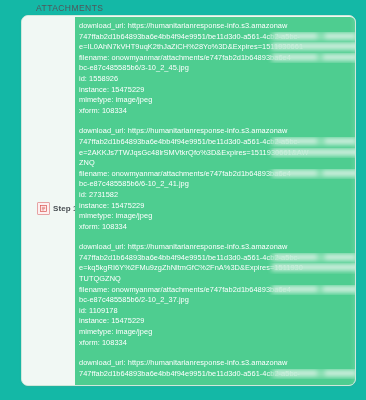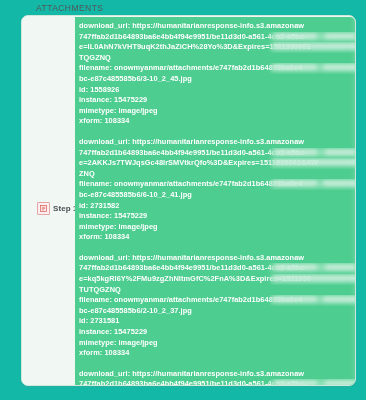--- a/index.html
+++ b/index.html
@@ -125,21 +125,21 @@
   .record {
     position: relative;
     padding: 0 0 10px 0;
   }
 
   .line {
     position: relative;
     font-size: 7.4px;
     line-height: 10.6px;
     color: #ffffff;
-    font-weight: 700;
+    font-weight: 400;
     letter-spacing: 0.05px;
     padding-left: 4px;
     white-space: nowrap;
     overflow: hidden;
   }
 
   
   .redact {
     position: absolute;
     height: 9px;
@@ -188,21 +188,20 @@
       <div class="records" id="records">
           <div class="record">
             <div class="line">download_url: https://humanitarianresponse-info.s3.amazonaw</div>
             <div class="line">747ffab2d1b64893ba6e4bb4f94e9951/be11d3d0-a561-4cb2-a5bc-<span class="redact r-wide">
                 <span class="chunk" style="left: 4px; width: 42px;"></span>
                 <span class="chunk" style="left: 54px; width: 30px;"></span>
               </span></div>
             <div class="line">e=IL0AhN7kVHT9uqK2thJaZiCH%28Yo%3D&amp;Expires=1511930661<span class="redact r-mid">
                 <span class="chunk" style="left: 2px; width: 96px;"></span>
               </span></div>
-            <div class="line">TQGZNQ</div>
             <div class="line">filename: onowmyanmar/attachments/e747fab2d1b64893ba6e4<span class="redact r-file">
                 <span class="chunk" style="left: 2px; width: 44px;"></span>
                 <span class="chunk" style="left: 52px; width: 34px;"></span>
               </span></div>
             <div class="line">bc-e87c485585b6/3-10_2_45.jpg</div>
             <div class="line">id: 1558926</div>
             <div class="line">instance: 15475229</div>
             <div class="line">mimetype: image/jpeg</div>
             <div class="line">xform: 108334</div>
           </div>
@@ -234,21 +233,21 @@
               </span></div>
             <div class="line">e=kq5kgRI6Y%2FMu9zgZhNltmGfC%2FnA%3D&amp;Expires=1511930<span class="redact r-mid">
                 <span class="chunk" style="left: 2px; width: 96px;"></span>
               </span></div>
             <div class="line">TUTQGZNQ</div>
             <div class="line">filename: onowmyanmar/attachments/e747fab2d1b64893ba6e4<span class="redact r-file">
                 <span class="chunk" style="left: 2px; width: 44px;"></span>
                 <span class="chunk" style="left: 52px; width: 34px;"></span>
               </span></div>
             <div class="line">bc-e87c485585b6/2-10_2_37.jpg</div>
-            <div class="line">id: 2731581</div>
+            <div class="line">id: 1109178</div>
             <div class="line">instance: 15475229</div>
             <div class="line">mimetype: image/jpeg</div>
             <div class="line">xform: 108334</div>
           </div>
           <div class="record">
             <div class="line">download_url: https://humanitarianresponse-info.s3.amazonaw</div>
             <div class="line">747ffab2d1b64893ba6e4bb4f94e9951/be11d3d0-a561-4cb2-a5bc-<span class="redact r-wide">
                 <span class="chunk" style="left: 4px; width: 42px;"></span>
                 <span class="chunk" style="left: 54px; width: 30px;"></span>
               </span></div>

